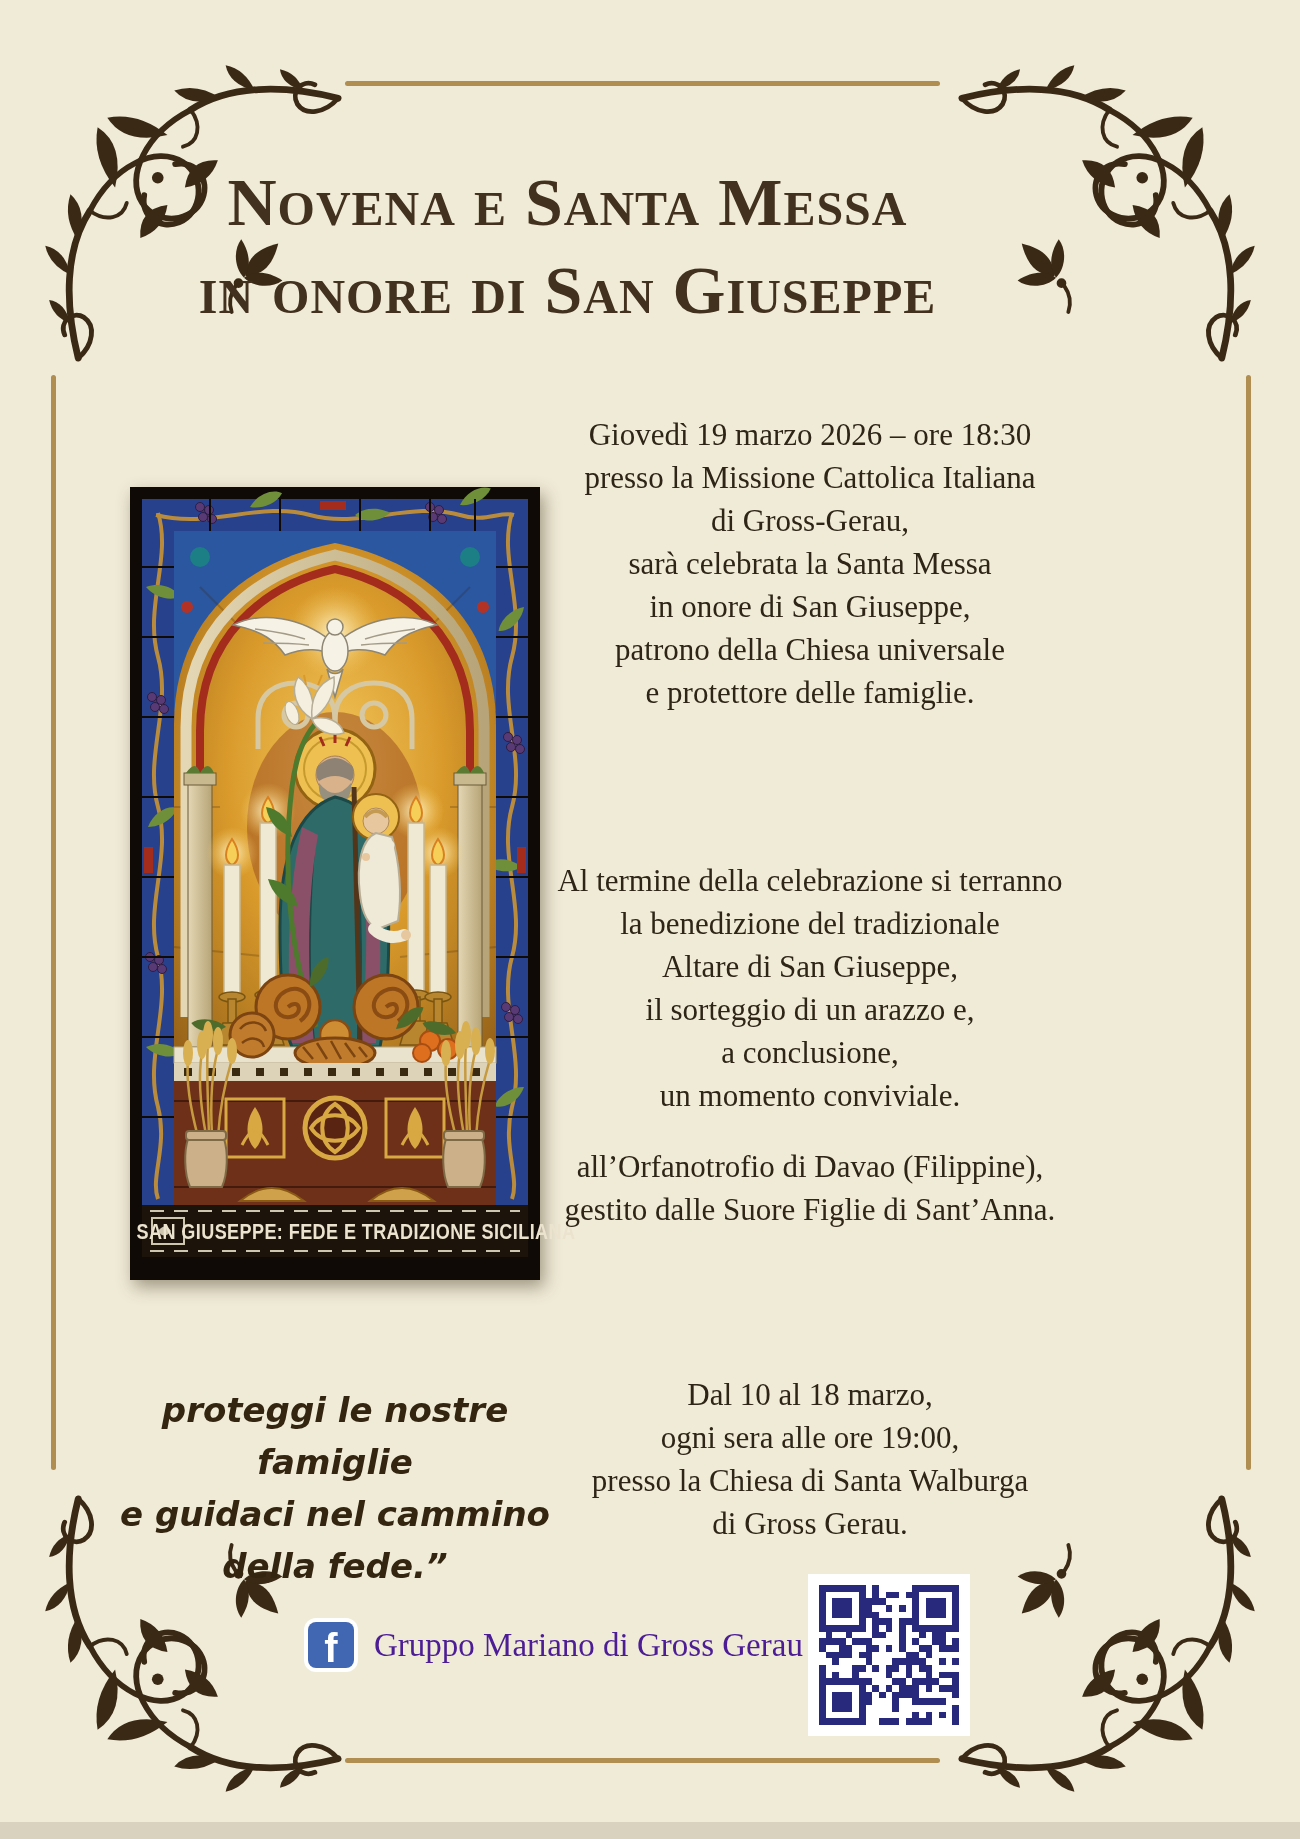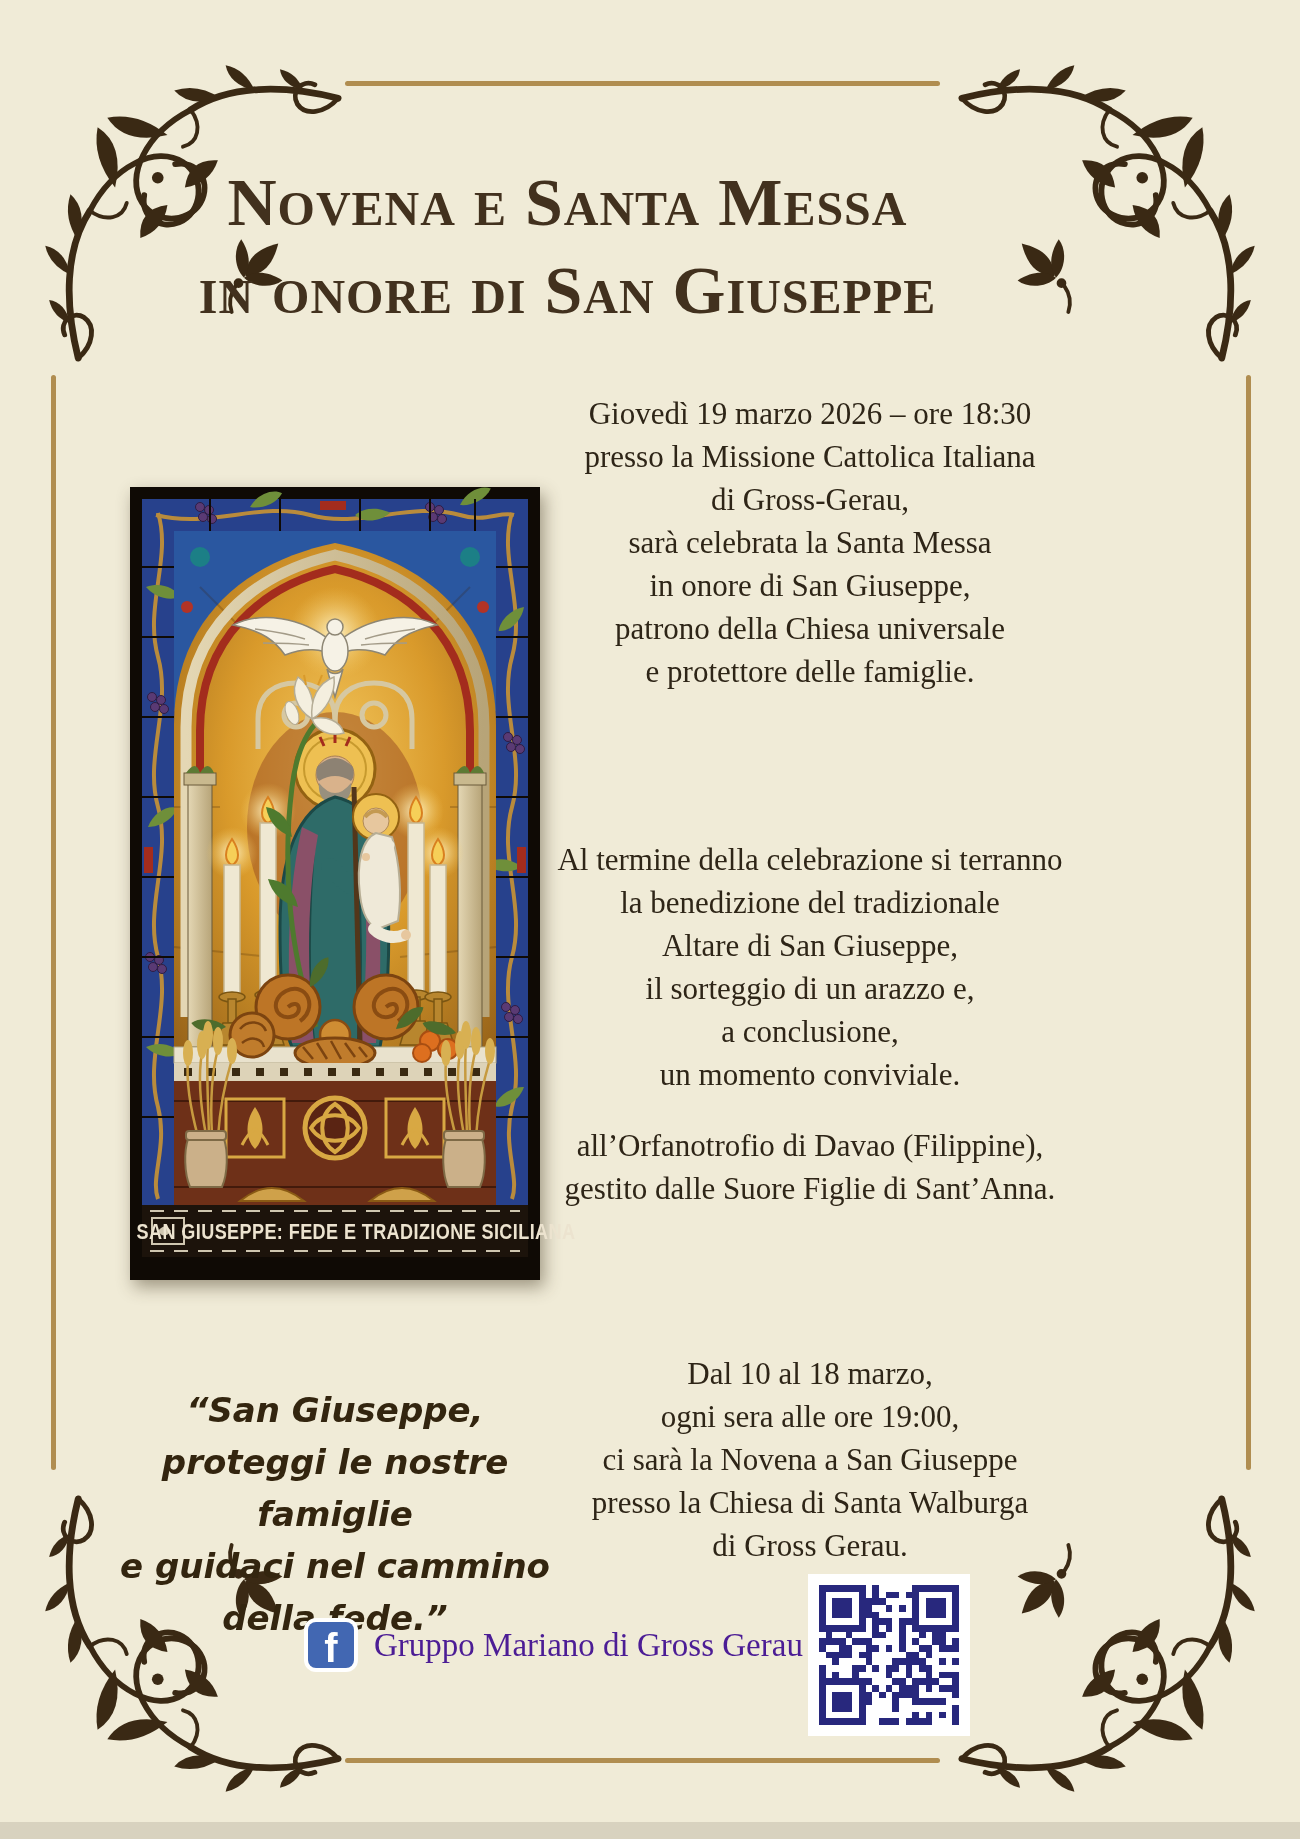--- a/index.html
+++ b/index.html
@@ -20,21 +20,21 @@
   .c-bl{left:22px;top:1495px;transform:scaleY(-1);}
   .c-br{left:958px;top:1495px;transform:scale(-1,-1);}
 
   
   .title{position:absolute;left:0;top:158px;width:1135px;text-align:center;
          font-variant:small-caps;font-weight:700;font-size:68px;line-height:88px;
          color:#42311e;letter-spacing:1px;}
 
   
   .para{position:absolute;left:500px;width:620px;text-align:center;color:#2e2517;
-        font-size:31px;line-height:43px;}
+        font-size:31px;line-height:43px;margin-top:21px;}
   .pline{white-space:nowrap;}
 
   
   .quote{position:absolute;left:80px;top:1384px;width:510px;text-align:center;
          font-family:"DejaVu Sans",sans-serif;font-style:italic;font-weight:700;
          font-size:34px;line-height:52px;color:#33250f;}
 
   
   .sg{position:absolute;left:130px;top:487px;width:410px;height:793px;
       box-shadow:4px 7px 16px rgba(60,48,26,.45);}
@@ -400,27 +400,25 @@
     <div class="pline">a conclusione,</div>
     <div class="pline">un momento conviviale.</div>
   </div>
   <div class="para" style="top:1124px">
     <div class="pline">all’Orfanotrofio di Davao (Filippine),</div>
     <div class="pline">gestito dalle Suore Figlie di Sant’Anna.</div>
   </div>
   <div class="para" style="top:1352px">
     <div class="pline">Dal 10 al 18 marzo,</div>
     <div class="pline">ogni sera alle ore 19:00,</div>
-    <div class="pline">ci sarà la Novena a San Giuseppe</div>
     <div class="pline">presso la Chiesa di Santa Walburga</div>
     <div class="pline">di Gross Gerau.</div>
   </div>
 
   <div class="quote">
-    <div>“San Giuseppe,</div>
     <div>proteggi le nostre famiglie</div>
     <div>e guidaci nel cammino</div>
     <div>della fede.”</div>
   </div>
 
   <div class="fb-row">
     <div class="fb-icon">
       <span>f</span>
     </div>
     <div class="fb-label">Gruppo Mariano di Gross Gerau</div>

